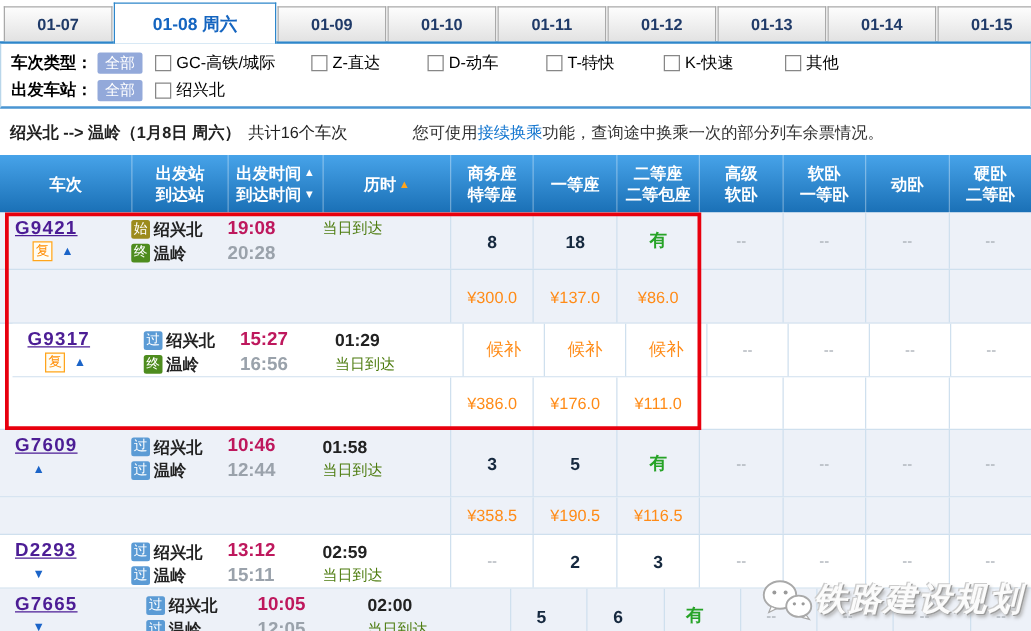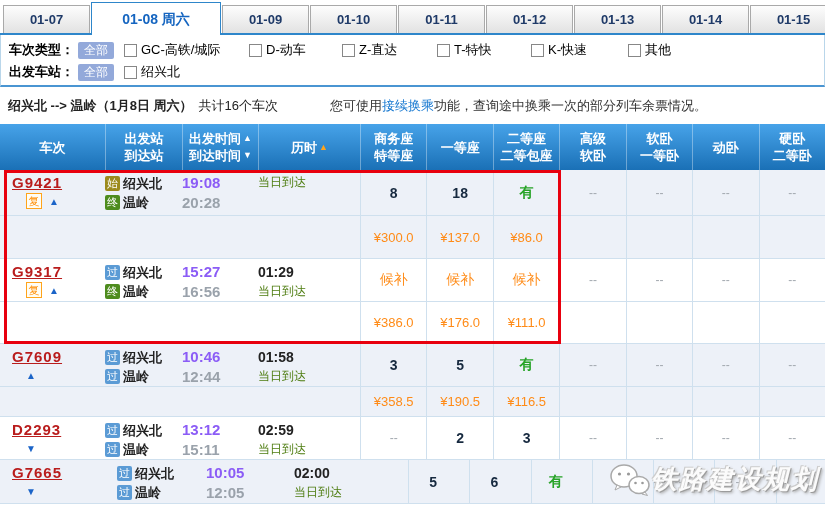--- a/index.html
+++ b/index.html
@@ -49,35 +49,35 @@
         border-left:1px solid rgba(255,255,255,.35); }
   .th:first-child { border-left:none; }
   .th-0{flex:none;width:105px} .th-1{flex:none;width:77px} .th-2{flex:none;width:76px} .th-3{flex:none;width:102px}
   .hline { display:flex; align-items:center; gap:2px; }
   .arrow { font-size:9px; }
   .arrow.accent { color:#ffa41b; }
 
   .trow { display:flex; box-sizing:border-box; border-bottom:1px solid #cfe0ee; background:#fff; }
   .trow.stripe { background:#edf1f8; }
   .c-train { box-sizing:border-box; width:105px; padding:4px 0 0 12px; }
-  .train-link { color:#b91c1c; font-weight:bold; font-size:15px; text-decoration:underline;
+  .train-link { color:#4c1d95; font-weight:bold; font-size:15px; text-decoration:underline;
                 cursor:pointer; letter-spacing:1px; }
   .badge-line { display:flex; align-items:center; gap:7px; margin:2px 0 0 14px; height:16px; }
   .fu { box-sizing:border-box; width:16px; height:16px; line-height:14px; text-align:center;
         border:1px solid #ffa41b; color:#ff8c00; font-size:11px; background:#fffdf4; }
   .tri { color:#1b64c8; font-size:10px; cursor:pointer; }
   .c-station { box-sizing:border-box; width:77px; padding-top:4px; }
   .st-line { display:flex; align-items:center; height:19px; gap:3px; }
   .st-badge { flex:none; width:15px; height:15px; line-height:15px; text-align:center; color:#fff;
               font-size:11px; border-radius:2px; }
   .b-start{ background:#9c8b1d } .b-end{ background:#4e8c1e } .b-pass{ background:#5b9bd5 }
   .st-name { font-weight:bold; color:#222; font-size:13px; }
   .c-time { box-sizing:border-box; width:76px; padding-top:3px; font-size:15px; font-weight:bold; }
   .c-time div { height:20px; line-height:20px; }
-  .dep { color:#8b5cf6 } .arr { color:#9aa2ab }
+  .dep { color:#be185d } .arr { color:#9aa2ab }
   .c-dur { box-sizing:border-box; width:102px; padding-top:3px; }
   .dur { height:20px; line-height:20px; font-weight:bold; font-size:14px; color:#222; }
   .arrday { height:18px; line-height:18px; font-size:12px; color:#4d7c0f; }
   .c-seat { box-sizing:border-box; flex:1; display:flex; align-items:center; justify-content:center;
             border-left:1px solid #cfe0ee; font-size:14px; }
   .s-num { color:#16293f; font-weight:bold; }
   .s-avail { color:#27a327; font-weight:bold; }
   .s-standby { color:#ff8b17; }
   .s-none { color:#a3a9b0; font-size:12px; }
   .spacer { box-sizing:border-box; width:360px; flex:none; }
@@ -113,25 +113,25 @@
     <div class="filter-row">
       <span class="filter-label">车次类型：</span>
       <span class="badge-all">全部</span>
       <span class="opts" id="type-opts">
           <span class="opt">
             <span class="cb"></span>
             <span class="opt-label">GC-高铁/城际</span>
           </span>
           <span class="opt">
             <span class="cb"></span>
+            <span class="opt-label">Z-直达</span>
+          </span>
+          <span class="opt">
+            <span class="cb"></span>
             <span class="opt-label">D-动车</span>
-          </span>
-          <span class="opt">
-            <span class="cb"></span>
-            <span class="opt-label">Z-直达</span>
           </span>
           <span class="opt">
             <span class="cb"></span>
             <span class="opt-label">T-特快</span>
           </span>
           <span class="opt">
             <span class="cb"></span>
             <span class="opt-label">K-快速</span>
           </span>
           <span class="opt">
@@ -295,21 +295,21 @@
           <span class="price">¥137.0</span>
         </div>
         <div class="c-seat">
           <span class="price">¥86.0</span>
         </div>
         <div class="c-seat"></div>
         <div class="c-seat"></div>
         <div class="c-seat"></div>
         <div class="c-seat"></div>
       </div>
-      <div class="trow row-main" style="height: 43px;">
+      <div class="trow row-main" style="height: 43px; margin-left: 10px;">
         <div class="c-train"><span class="train-link">G9317</span><div class="badge-line">
             <span class="fu">复</span>
             <span class="tri">▲</span>
           </div></div>
         <div class="c-station">
           <div class="st-line">
             <span class="st-badge b-pass">过</span>
             <span class="st-name">绍兴北</span>
           </div>
           <div class="st-line">
@@ -356,21 +356,21 @@
           <span class="price">¥176.0</span>
         </div>
         <div class="c-seat">
           <span class="price">¥111.0</span>
         </div>
         <div class="c-seat"></div>
         <div class="c-seat"></div>
         <div class="c-seat"></div>
         <div class="c-seat"></div>
       </div>
-      <div class="trow row-main stripe" style="height: 43px;">
+      <div class="trow row-main stripe" style="height: 54px;">
         <div class="c-train"><span class="train-link">G7609</span><div class="badge-line">
             <span class="tri">▲</span>
           </div></div>
         <div class="c-station">
           <div class="st-line">
             <span class="st-badge b-pass">过</span>
             <span class="st-name">绍兴北</span>
           </div>
           <div class="st-line">
             <span class="st-badge b-pass">过</span>

